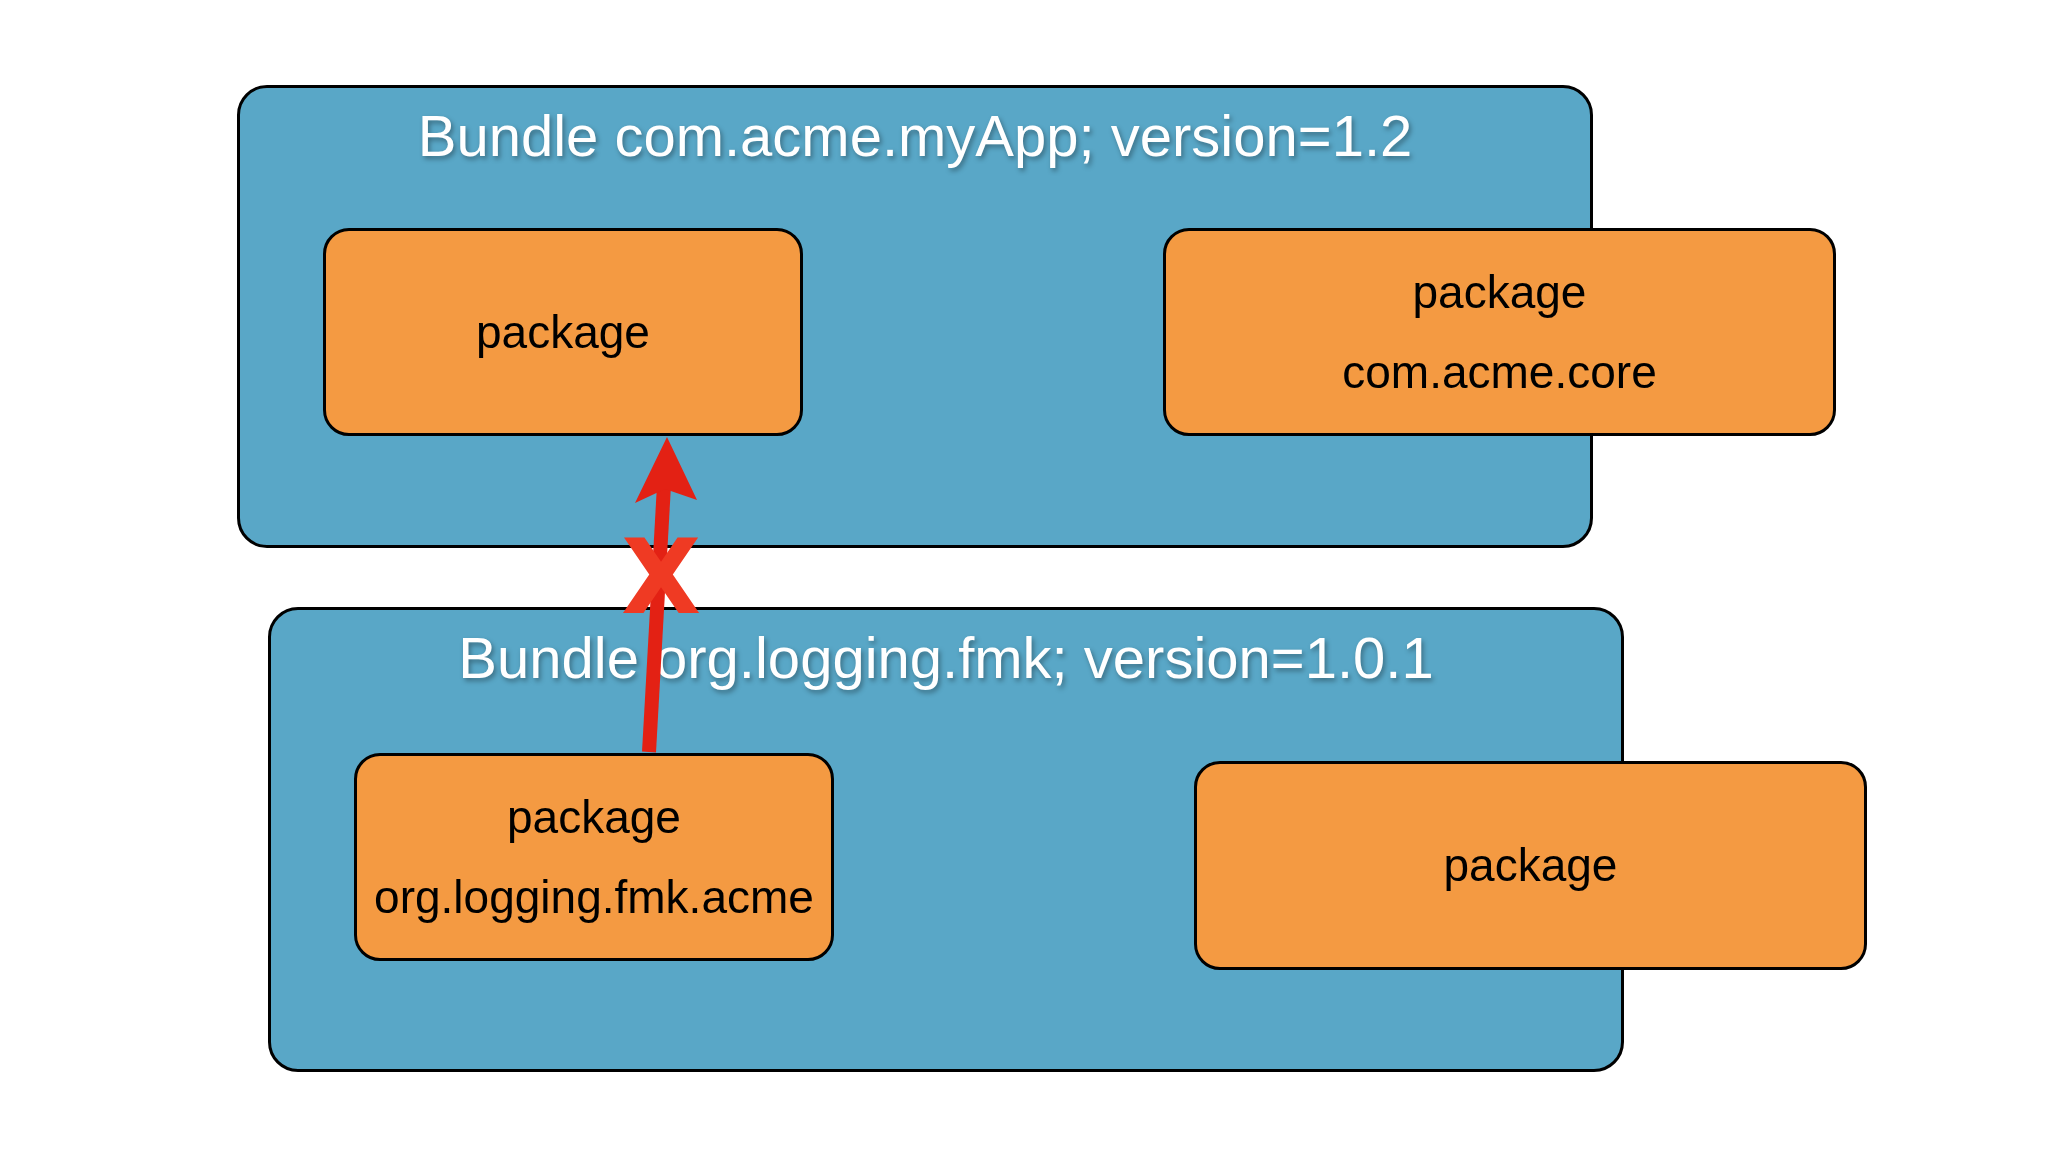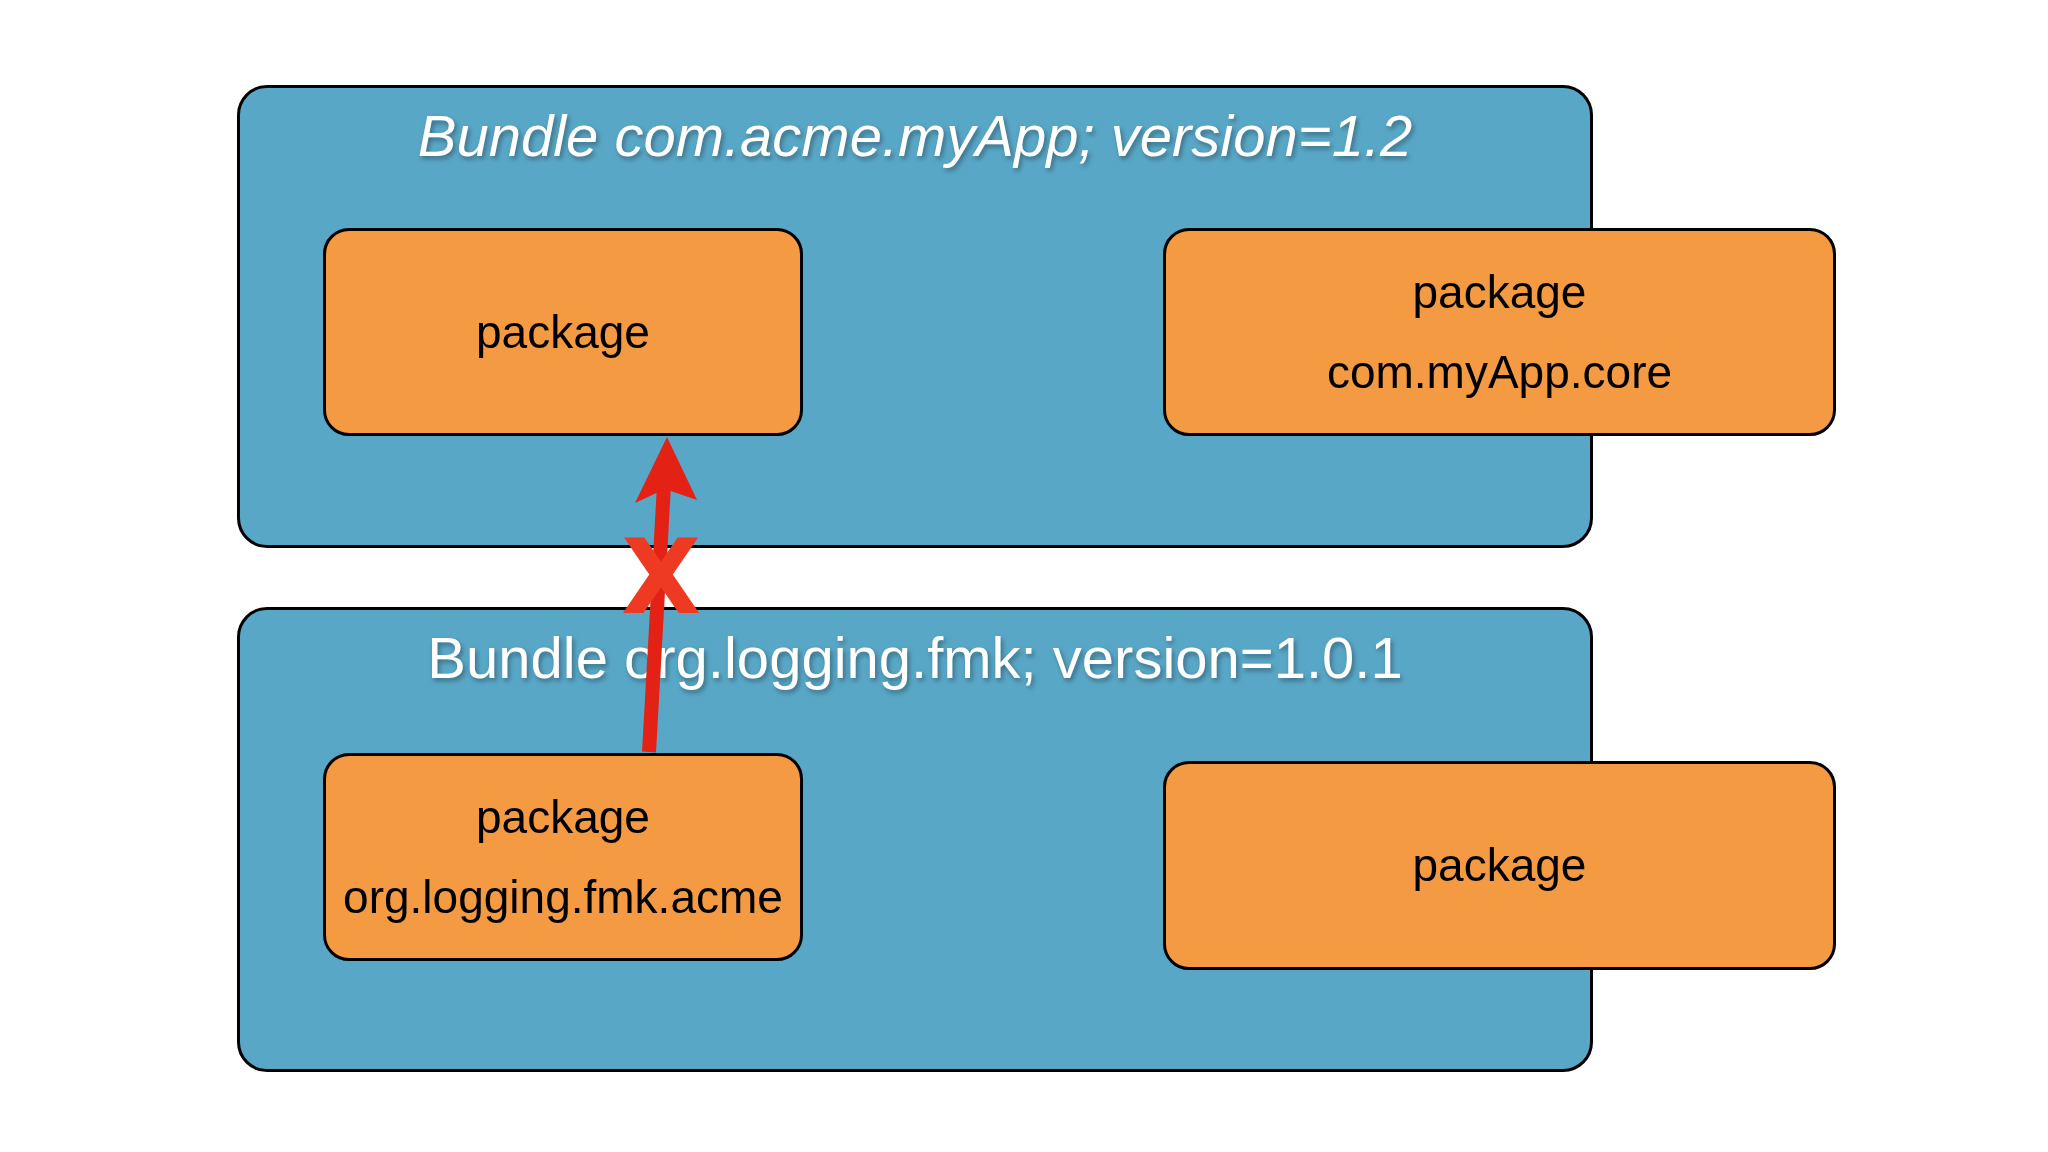--- a/index.html
+++ b/index.html
@@ -66,33 +66,33 @@
     font-family: "DejaVu Sans", "Liberation Sans", sans-serif;
     font-weight: bold;
   }
 </style>
 </head>
 <body>
 
 <div class="stage" style="background-color: rgb(255, 255, 255);">
 
   <div class="bundle bundle-1" style="background-color: rgb(89, 167, 199); border-color: rgb(0, 0, 0);">
-    <div class="bundle-title" style="color: rgb(255, 255, 255); font-style: italic;">Bundle com.acme.myApp; version=1.2</div>
+    <div class="bundle-title" style="color: rgb(255, 255, 255);">Bundle com.acme.myApp; version=1.2</div>
 
     <div class="package pkg-tl" style="background-color: rgb(244, 154, 66); border-color: rgb(0, 0, 0); color: rgb(0, 0, 0);">
       <span>package</span>
     </div>
 
     <div class="package pkg-tr" style="background-color: rgb(244, 154, 66); border-color: rgb(0, 0, 0); color: rgb(0, 0, 0);">
       <span>package</span>
-      <span>com.myApp.core</span>
+      <span>com.acme.core</span>
     </div>
   </div>
 
-  <div class="bundle bundle-2" style="background-color: rgb(89, 167, 199); border-color: rgb(0, 0, 0);">
+  <div class="bundle bundle-2" style="background-color: rgb(89, 167, 199); border-color: rgb(0, 0, 0); margin-left: 31px;">
     <div class="bundle-title" style="color: rgb(255, 255, 255);">Bundle org.logging.fmk; version=1.0.1</div>
 
     <div class="package pkg-bl" style="background-color: rgb(244, 154, 66); border-color: rgb(0, 0, 0); color: rgb(0, 0, 0);">
       <span>package</span>
       <span>org.logging.fmk.acme</span>
     </div>
 
     <div class="package pkg-br" style="background-color: rgb(244, 154, 66); border-color: rgb(0, 0, 0); color: rgb(0, 0, 0);">
       <span>package</span>
     </div>

